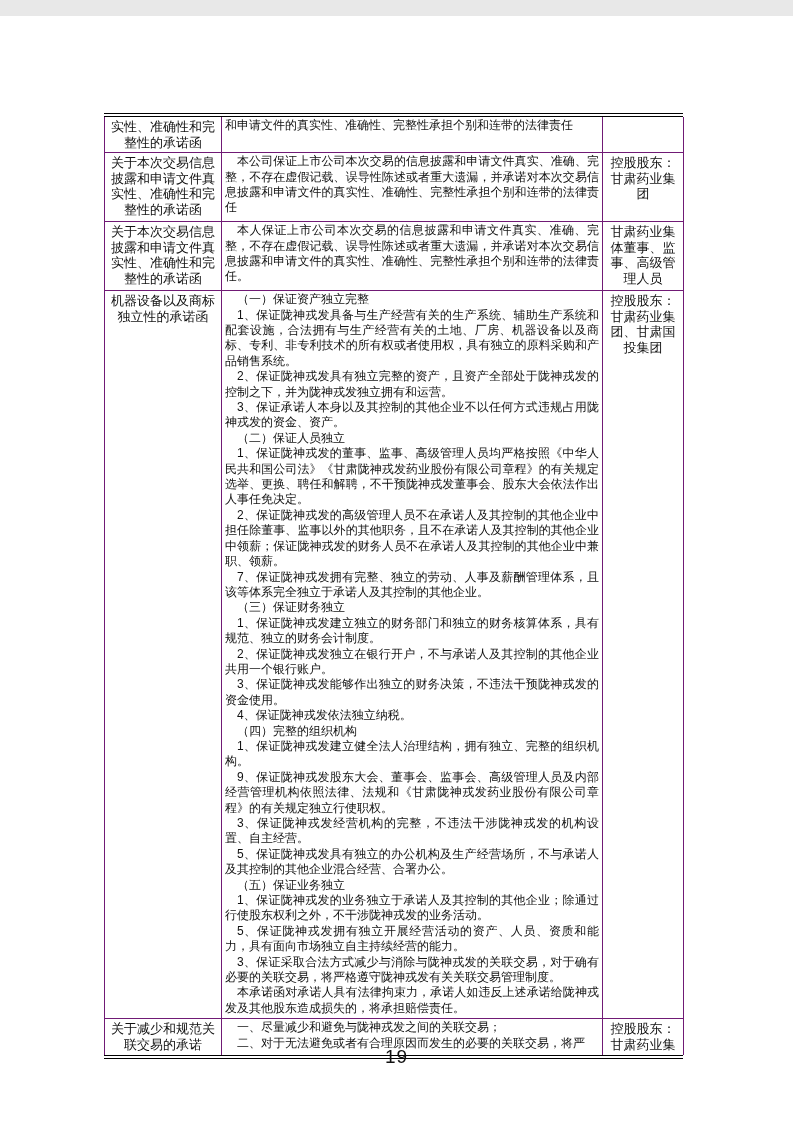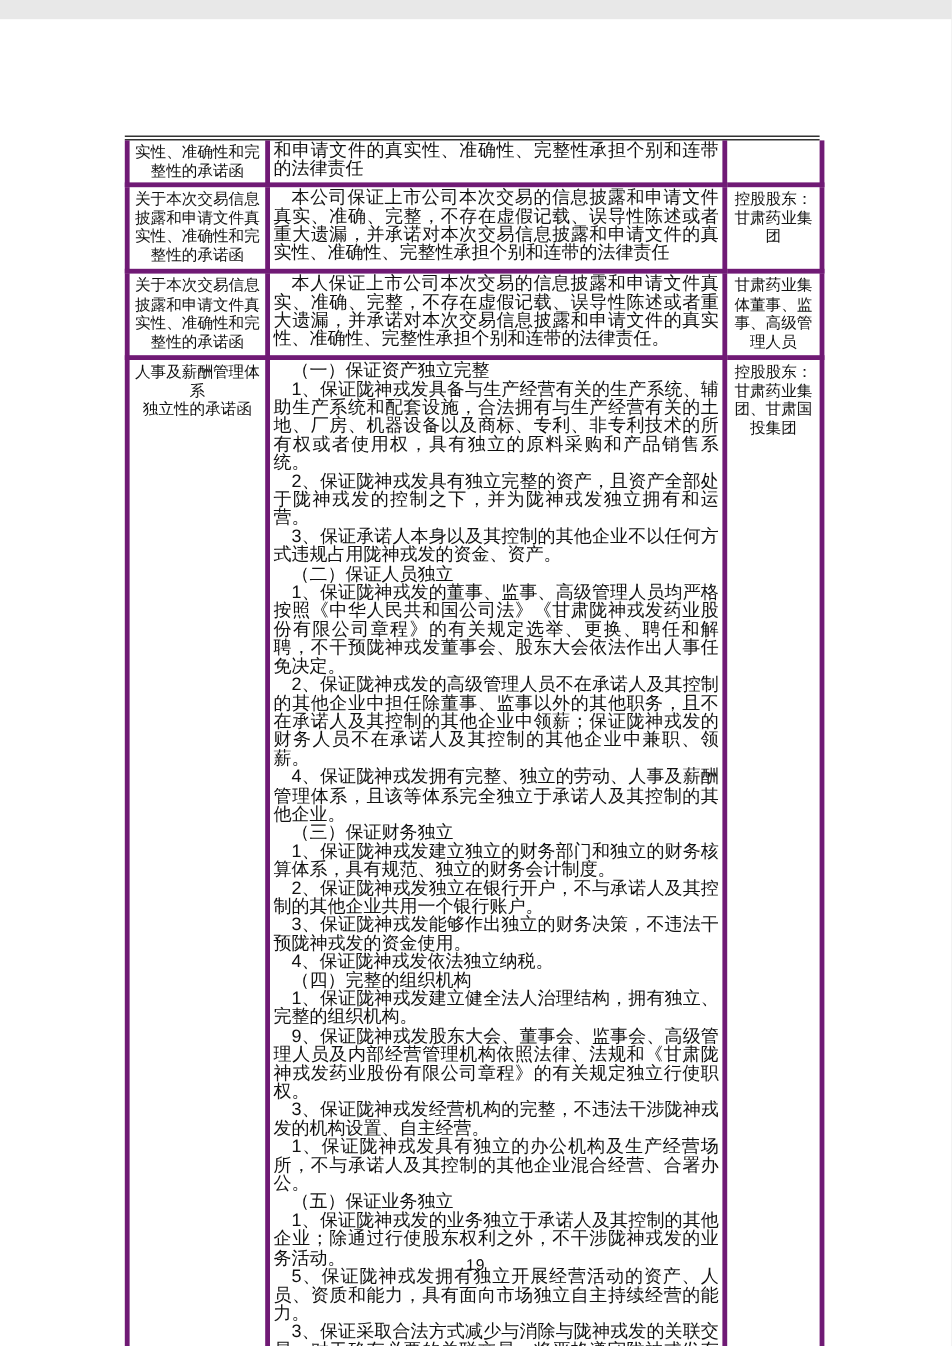--- a/index.html
+++ b/index.html
@@ -23,52 +23,52 @@
   }
   table.commitments {
     border-collapse: collapse;
     width: 100%;
     table-layout: fixed;
   }
   col.c1 { width: 117px; }
   col.c2 { width: 381px; }
   col.c3 { width: 81px; }
   table.commitments td {
-    border: 4px solid #701a75;
+    border: 1px solid #701a75;
     vertical-align: top;
     overflow: hidden;
   }
   table.commitments tr:first-child td { border-top: none; }
   table.commitments tr:last-child td { border-bottom: none; }
   td.col-left, td.col-right {
     text-align: center;
     vertical-align: middle;
     white-space: pre-line;
     font-size: 13px;
     line-height: 15.6px;
     padding: 2px 2px;
   }
   td.col-body {
     padding: 1px 3px 2px 3px;
-    font-size: 15px;
+    font-size: 12px;
     line-height: 15.4px;
   }
   .para { text-align: justify; word-break: break-all; }
   .para.indent { text-indent: 1em; }
   tr.row-0 td { height: 29px; }
   tr.row-1 td { height: 64px; }
   tr.row-2 td { height: 64px; }
   tr.row-4 td { height: 32px; }
   .page-number {
     position: absolute;
     top: 1030px;
     left: 0;
     width: 100%;
     text-align: center;
-    font-size: 13px;
+    font-size: 19px;
     letter-spacing: 1px;
   }
 </style>
 </head>
 <body>
 
 <div class="page">
   <div class="tablewrap">
     <table class="commitments">
       <colgroup>
@@ -104,49 +104,59 @@
 整性的承诺函</td>
             <td class="col-body">
               <div class="para indent">本人保证上市公司本次交易的信息披露和申请文件真实、准确、完整，不存在虚假记载、误导性陈述或者重大遗漏，并承诺对本次交易信息披露和申请文件的真实性、准确性、完整性承担个别和连带的法律责任。</div>
             </td>
             <td class="col-right">甘肃药业集
 体董事、监
 事、高级管
 理人员</td>
           </tr>
           <tr class="row-3">
-            <td class="col-left">人事及薪酬管理体系
+            <td class="col-left">机器设备以及商标
 独立性的承诺函</td>
             <td class="col-body">
               <div class="para indent">（一）保证资产独立完整</div>
               <div class="para indent">1、保证陇神戎发具备与生产经营有关的生产系统、辅助生产系统和配套设施，合法拥有与生产经营有关的土地、厂房、机器设备以及商标、专利、非专利技术的所有权或者使用权，具有独立的原料采购和产品销售系统。</div>
               <div class="para indent">2、保证陇神戎发具有独立完整的资产，且资产全部处于陇神戎发的控制之下，并为陇神戎发独立拥有和运营。</div>
               <div class="para indent">3、保证承诺人本身以及其控制的其他企业不以任何方式违规占用陇神戎发的资金、资产。</div>
               <div class="para indent">（二）保证人员独立</div>
               <div class="para indent">1、保证陇神戎发的董事、监事、高级管理人员均严格按照《中华人民共和国公司法》《甘肃陇神戎发药业股份有限公司章程》的有关规定选举、更换、聘任和解聘，不干预陇神戎发董事会、股东大会依法作出人事任免决定。</div>
               <div class="para indent">2、保证陇神戎发的高级管理人员不在承诺人及其控制的其他企业中担任除董事、监事以外的其他职务，且不在承诺人及其控制的其他企业中领薪；保证陇神戎发的财务人员不在承诺人及其控制的其他企业中兼职、领薪。</div>
-              <div class="para indent">4、保证陇神戎发拥有完整、独立的劳动、人事及薪酬管理体系，且该等体系完全独立于承诺人及其控制的其他企业。</div>
+              <div class="para indent">7、保证陇神戎发拥有完整、独立的劳动、人事及薪酬管理体系，且该等体系完全独立于承诺人及其控制的其他企业。</div>
               <div class="para indent">（三）保证财务独立</div>
               <div class="para indent">1、保证陇神戎发建立独立的财务部门和独立的财务核算体系，具有规范、独立的财务会计制度。</div>
               <div class="para indent">2、保证陇神戎发独立在银行开户，不与承诺人及其控制的其他企业共用一个银行账户。</div>
               <div class="para indent">3、保证陇神戎发能够作出独立的财务决策，不违法干预陇神戎发的资金使用。</div>
               <div class="para indent">4、保证陇神戎发依法独立纳税。</div>
               <div class="para indent">（四）完整的组织机构</div>
               <div class="para indent">1、保证陇神戎发建立健全法人治理结构，拥有独立、完整的组织机构。</div>
               <div class="para indent">9、保证陇神戎发股东大会、董事会、监事会、高级管理人员及内部经营管理机构依照法律、法规和《甘肃陇神戎发药业股份有限公司章程》的有关规定独立行使职权。</div>
               <div class="para indent">3、保证陇神戎发经营机构的完整，不违法干涉陇神戎发的机构设置、自主经营。</div>
-              <div class="para indent">1、保证陇神戎发具有独立的办公机构及生产经营场所，不与承诺人及其控制的其他企业混合经营、合署办公。</div>
+              <div class="para indent">5、保证陇神戎发具有独立的办公机构及生产经营场所，不与承诺人及其控制的其他企业混合经营、合署办公。</div>
               <div class="para indent">（五）保证业务独立</div>
               <div class="para indent">1、保证陇神戎发的业务独立于承诺人及其控制的其他企业；除通过行使股东权利之外，不干涉陇神戎发的业务活动。</div>
               <div class="para indent">5、保证陇神戎发拥有独立开展经营活动的资产、人员、资质和能力，具有面向市场独立自主持续经营的能力。</div>
               <div class="para indent">3、保证采取合法方式减少与消除与陇神戎发的关联交易，对于确有必要的关联交易，将严格遵守陇神戎发有关关联交易管理制度。</div>
               <div class="para indent">本承诺函对承诺人具有法律拘束力，承诺人如违反上述承诺给陇神戎发及其他股东造成损失的，将承担赔偿责任。</div>
             </td>
             <td class="col-right">控股股东：
 甘肃药业集
 团、甘肃国
 投集团</td>
           </tr>
+          <tr class="row-4">
+            <td class="col-left">关于减少和规范关
+联交易的承诺</td>
+            <td class="col-body">
+              <div class="para indent">一、尽量减少和避免与陇神戎发之间的关联交易；</div>
+              <div class="para indent">二、对于无法避免或者有合理原因而发生的必要的关联交易，将严</div>
+            </td>
+            <td class="col-right">控股股东：
+甘肃药业集</td>
+          </tr>
         </tbody>
     </table>
   </div>
   <div class="page-number">19</div>
 </div>
 
 </body></html>

